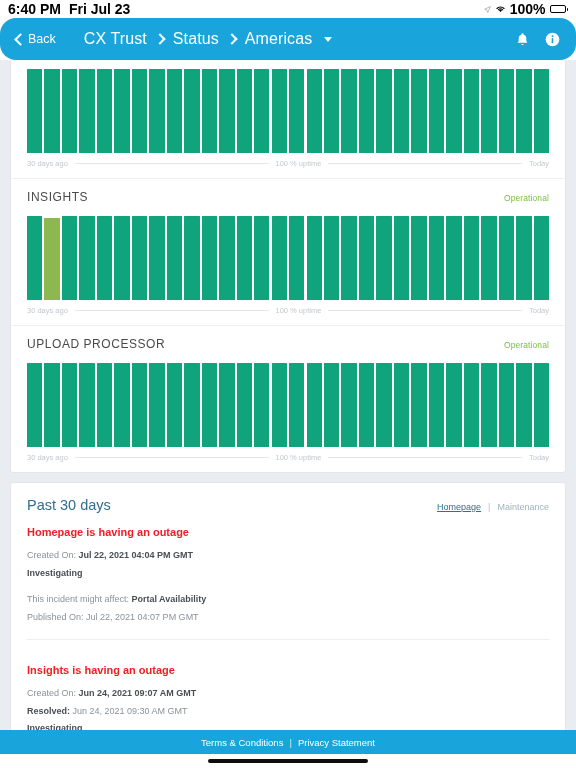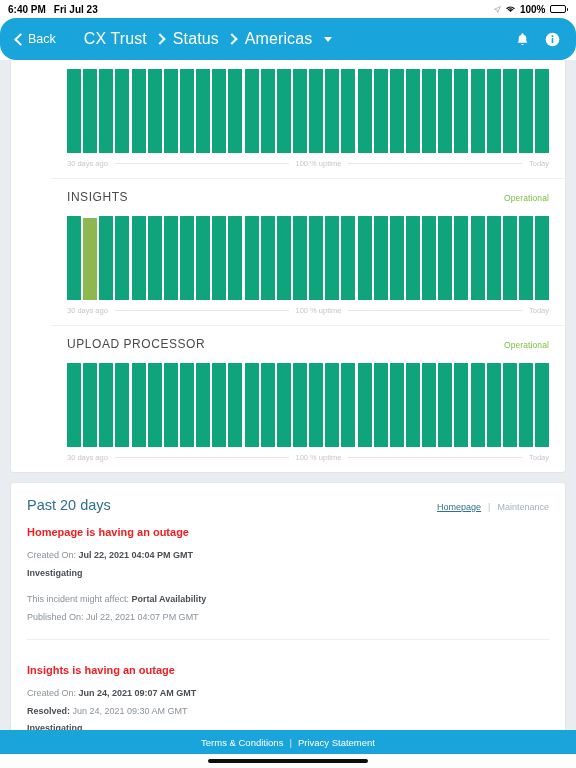--- a/index.html
+++ b/index.html
@@ -10,21 +10,21 @@
     overflow: hidden;
   }
   #app { width: 576px; height: 768px; position: relative; display: flex; flex-direction: column; background:#ffffff; }
 
   
   .statusbar {
     height: 18px; flex: 0 0 18px;
     background: #ffffff;
     display: flex; align-items: center;
     padding: 0 8px;
-    font-size: 10px; font-weight: bold; color: #000;
+    font-size: 14px; font-weight: bold; color: #000;
   }
   .sb-left { display:flex; align-items:center; gap:8px; }
   .sb-spacer { flex:1; }
   .sb-right { display:flex; align-items:center; gap:4px; }
   .loc-icon { width:7px; height:7px; opacity:.55; }
   .wifi-icon { width:11px; height:8px; }
   .batt { display:flex; align-items:center; gap:1px; }
   .batt-body { width:16px; height:7.5px; border:1px solid #000; border-radius:2px; padding:1px; }
   .batt-fill { width:100%; height:100%; background:#000; border-radius:.5px; }
   .batt-cap { width:1.5px; height:3px; background:#000; border-radius:0 1px 1px 0; }
@@ -59,21 +59,21 @@
     padding: 0 10px;
   }
 
   .card {
     background:#fff;
     border:1px solid #e2e5e9;
     border-radius:3px;
   }
   .card.top { margin-top:-1px; border-top:none; border-radius:0 0 3px 3px; }
 
-  .svc-block { padding: 0 16px; margin-left: 40px; }
+  .svc-block { padding: 0 16px; }
   .svc-block + .svc-block { border-top:1px solid #edeff1; }
 
   .svc-head {
     display:flex; align-items:baseline; justify-content:space-between;
     padding: 11px 0 2px 0;
   }
   .svc-name { font-size:12px; color:#4a4a4a; letter-spacing:.55px; }
   .svc-status { font-size:8.5px; color:#7ac143; letter-spacing:.1px; }
 
   .bars { display:flex; align-items:flex-end; gap:2.1px; height:94px; padding: 10px 0 0 0; }
@@ -302,21 +302,21 @@
           <span class="axis-lab">100 % uptime</span>
           <span class="axis-line"></span>
           <span class="axis-lab">Today</span>
         </div>
       </div>
 
     </div>
 
     <div class="card inc-card">
       <div class="inc-head">
-        <span class="inc-title">Past 20 days</span>
+        <span class="inc-title">Past 30 days</span>
         <span class="inc-tabs">
           <span class="tab-active">Homepage</span>
           <span class="tab-div">|</span>
           <span class="tab-idle">Maintenance</span>
         </span>
       </div>
 
       <div class="incident">
         <div class="inc-name">Homepage is having an outage</div>
         <div class="inc-row">

